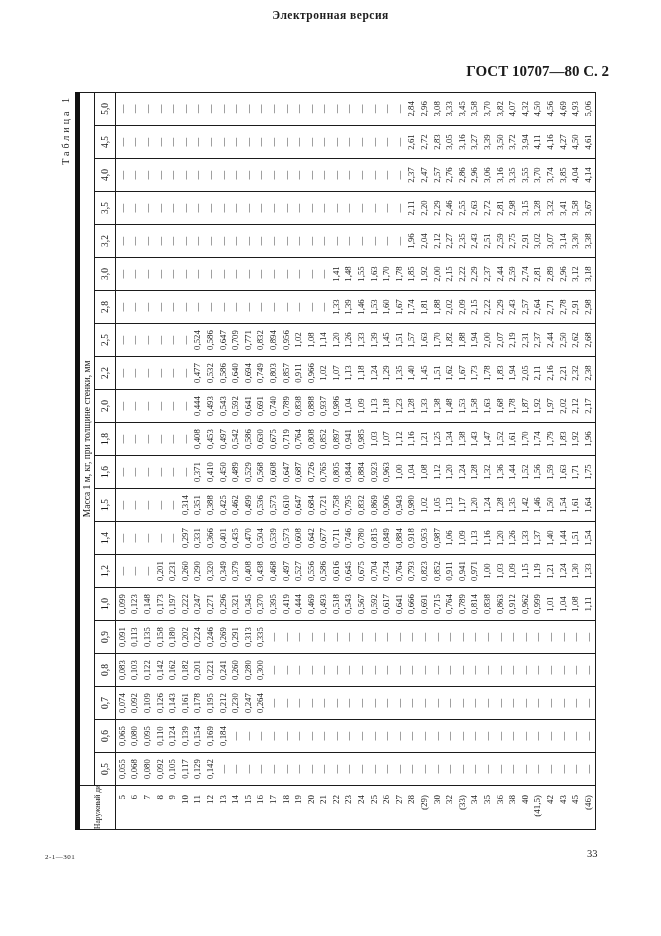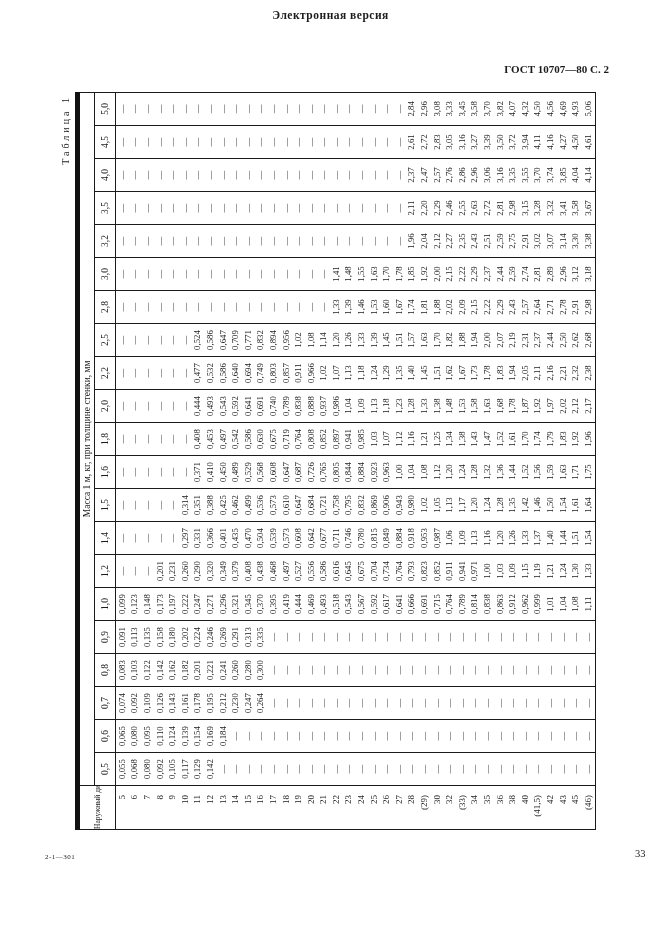--- a/index.html
+++ b/index.html
@@ -6,21 +6,21 @@
   .page{
     position:relative; width:661px; height:936px; background:#ffffff;
     font-family:"Liberation Serif", serif; color:#1b1b1b; overflow:hidden;
   }
   .page-header{
     position:absolute; top:9px; left:0; width:661px; text-align:center;
     font-size:11.5px; font-weight:bold; letter-spacing:0.5px;
   }
   .doc-ref{
     position:absolute; top:63px; right:52px;
-    font-size:11px; font-weight:bold;
+    font-size:15px; font-weight:bold;
   }
   .rotated-wrap{
     position:absolute; left:60px; top:93px; width:737px; height:540px;
     transform-origin:0 0;
     transform:rotate(-90deg) translate(-737px,0);
   }
   .caption{
     height:15px; width:737px; text-align:right; font-size:10px;
     letter-spacing:3px; padding-right:2px; box-sizing:border-box;
   }
@@ -49,21 +49,21 @@
     font-size:9px; height:12.6px; line-height:9px;
   }
   tbody td{
     border-top:none; border-bottom:none;
     font-size:8.8px; height:12.6px; line-height:9px;
   }
   .print-code{
     position:absolute; left:45px; top:853px; font-size:7px; letter-spacing:0.5px;
   }
   .page-number{
-    position:absolute; left:587px; top:848px; font-size:10.5px;margin-left:48px;
+    position:absolute; left:587px; top:848px; font-size:10.5px;
   }
 </style>
 </head>
 <body>
 
 <div class="page">
   <div class="page-header">Электронная версия</div>
   <div class="doc-ref">ГОСТ 10707—80 С. 2</div>
 
   <div class="rotated-wrap">

